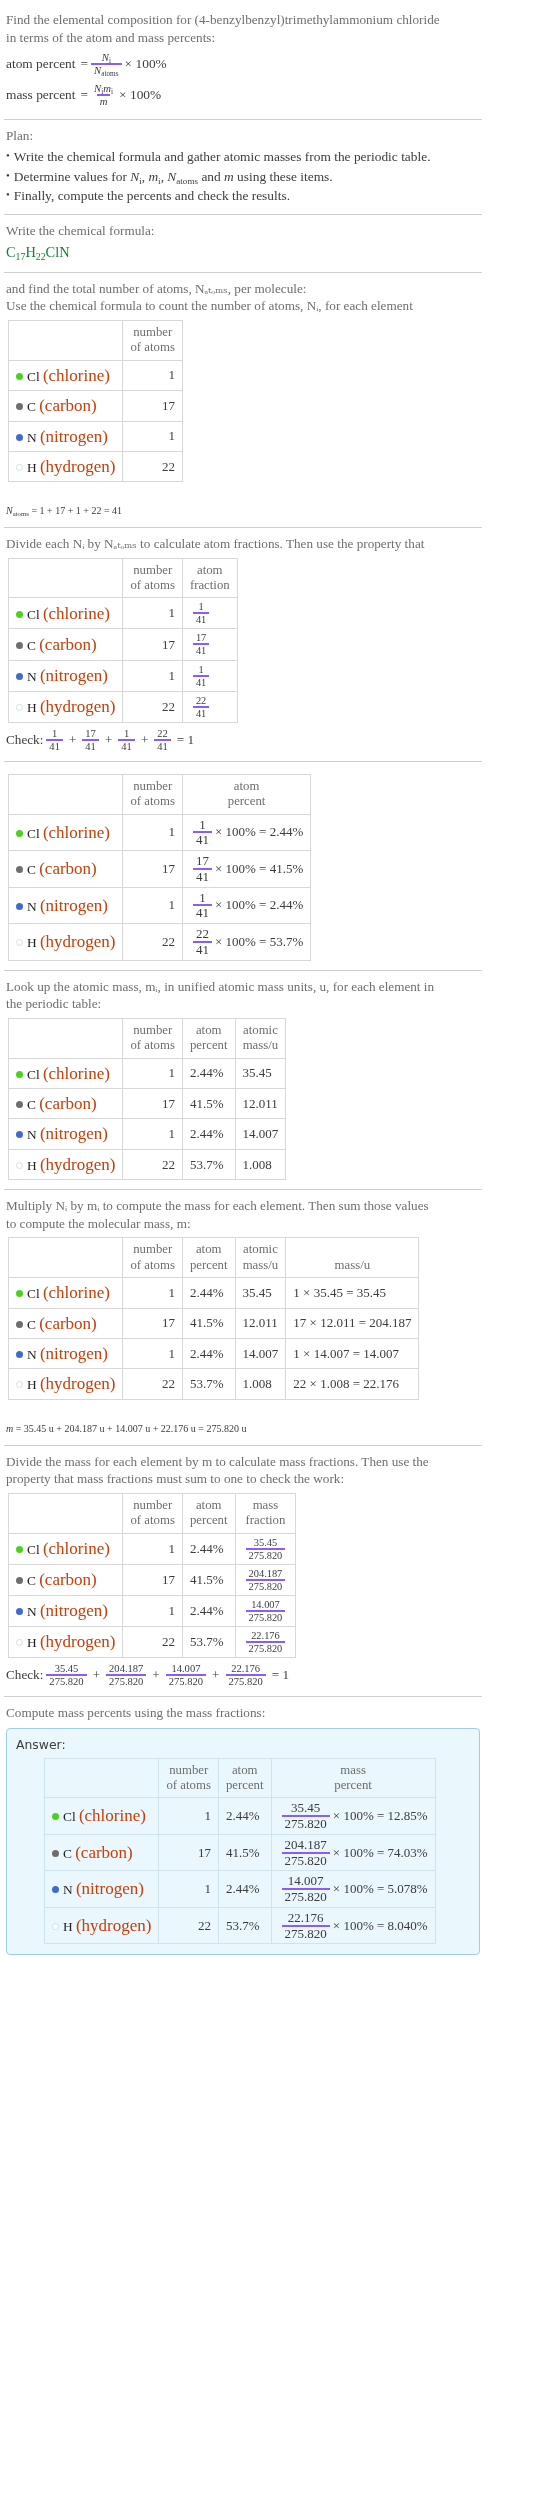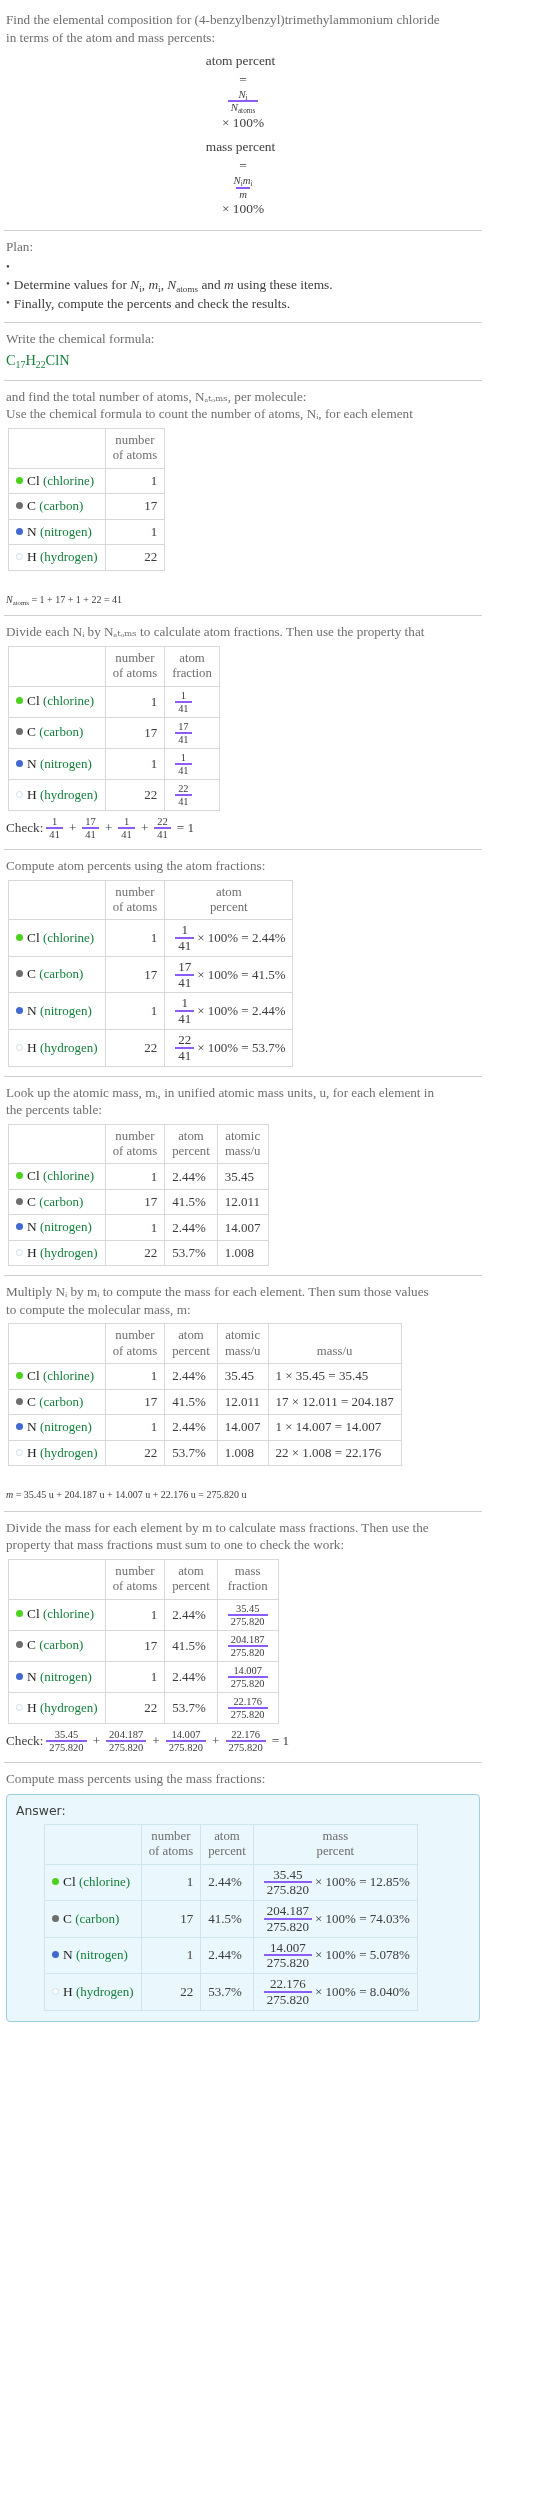--- a/index.html
+++ b/index.html
@@ -34,21 +34,20 @@
   
   .mathit { font-style: italic; }
   sub { font-size: 0.68em; line-height: 0; vertical-align: -0.28em; font-style: normal;}
 
   .eqline {
     display: flex;
     align-items: center;
     margin: 6px 0 2px 0;
     font-size: 13.4px;
     color: #3c3c3c;
-    flex-direction: column;
   }
   .eqline .lhs { margin-right: 5px; }
   .frac {
     display: inline-flex;
     flex-direction: column;
     align-items: center;
     vertical-align: middle;
     margin: 0 3px;
     line-height: 1.06;
   }
@@ -97,21 +96,21 @@
   td.lft { text-align: left; white-space: nowrap; }
 
   .chip {
     display: inline-block;
     width: 7px; height: 7px;
     border-radius: 50%;
     margin-right: 4px;
     vertical-align: 1px;
   }
   .sym { color: #222; font-size: 13.4px; }
-  .nm { color: #15803d; font-size: 13px; }
+  .nm { color: #c2410c; font-size: 17px; }
 
   .fracCell {
     display: flex; align-items: center;
     justify-content: flex-start;
     white-space: nowrap;
   }
   .fracCell.center { justify-content: center; }
 
   .checkline { margin-top: 5px; display: flex; align-items: center; font-size: 13.2px;}
   .checkline .op { margin: 0 3px; }
@@ -168,20 +167,21 @@
     </div>
   </div>
 
   <hr class="hr">
 
   <div class="section">
     <div class="prompt">Plan:</div>
     <div class="bullets">
       <div class="bullet">
         <span class="dot">•</span>
+        <span>Write the chemical formula and gather atomic masses from the periodic table.</span>
       </div>
       <div class="bullet">
         <span class="dot">•</span>
         <span><span>Determine values for </span><i class="mathit">N</i><sub>i</sub><span>, </span><i class="mathit">m</i><sub>i</sub><span>, </span><i class="mathit">N</i><sub>atoms</sub><span> and </span><i class="mathit">m</i><span> using these items.</span></span>
       </div>
       <div class="bullet">
         <span class="dot">•</span>
         <span>Finally, compute the percents and check the results.</span>
       </div>
     </div>
@@ -303,21 +303,20 @@
           <span class="num">22</span>
           <span class="den">41</span>
         </span>
       <span class="op">= 1</span>
     </div>
   </div>
 
   <hr class="hr">
 
   <div class="section">
-    <div class="prompt">Compute atom percents using the atom fractions:</div>
 
     <table class="grid tbl-indent">
       <tbody>
           <tr>
         <th class="blank"></th>
         <th><span>number</span><br><span>of atoms</span></th>
         <th><span>atom</span><br><span>percent</span></th>
       </tr>
       <tr>
         <td class="elem"><span class="chip" style="background:#4cd21e"></span><span class="sym">Cl</span> <span class="nm">(chlorine)</span></td>
@@ -360,21 +359,21 @@
             </td>
       </tr>
     </tbody>
       </table>
   </div>
 
   <hr class="hr">
 
   <div class="section">
     <div class="prompt">Look up the atomic mass, mᵢ, in unified atomic mass units, u, for each element in</div>
-    <div class="prompt">the percents table:</div>
+    <div class="prompt">the periodic table:</div>
 
     <table class="grid tbl-indent">
       <tbody>
           <tr>
         <th class="blank"></th>
         <th><span>number</span><br><span>of atoms</span></th>
         <th><span>atom</span><br><span>percent</span></th>
         <th><span>atomic</span><br><span>mass/u</span></th>
       </tr>
       <tr>

